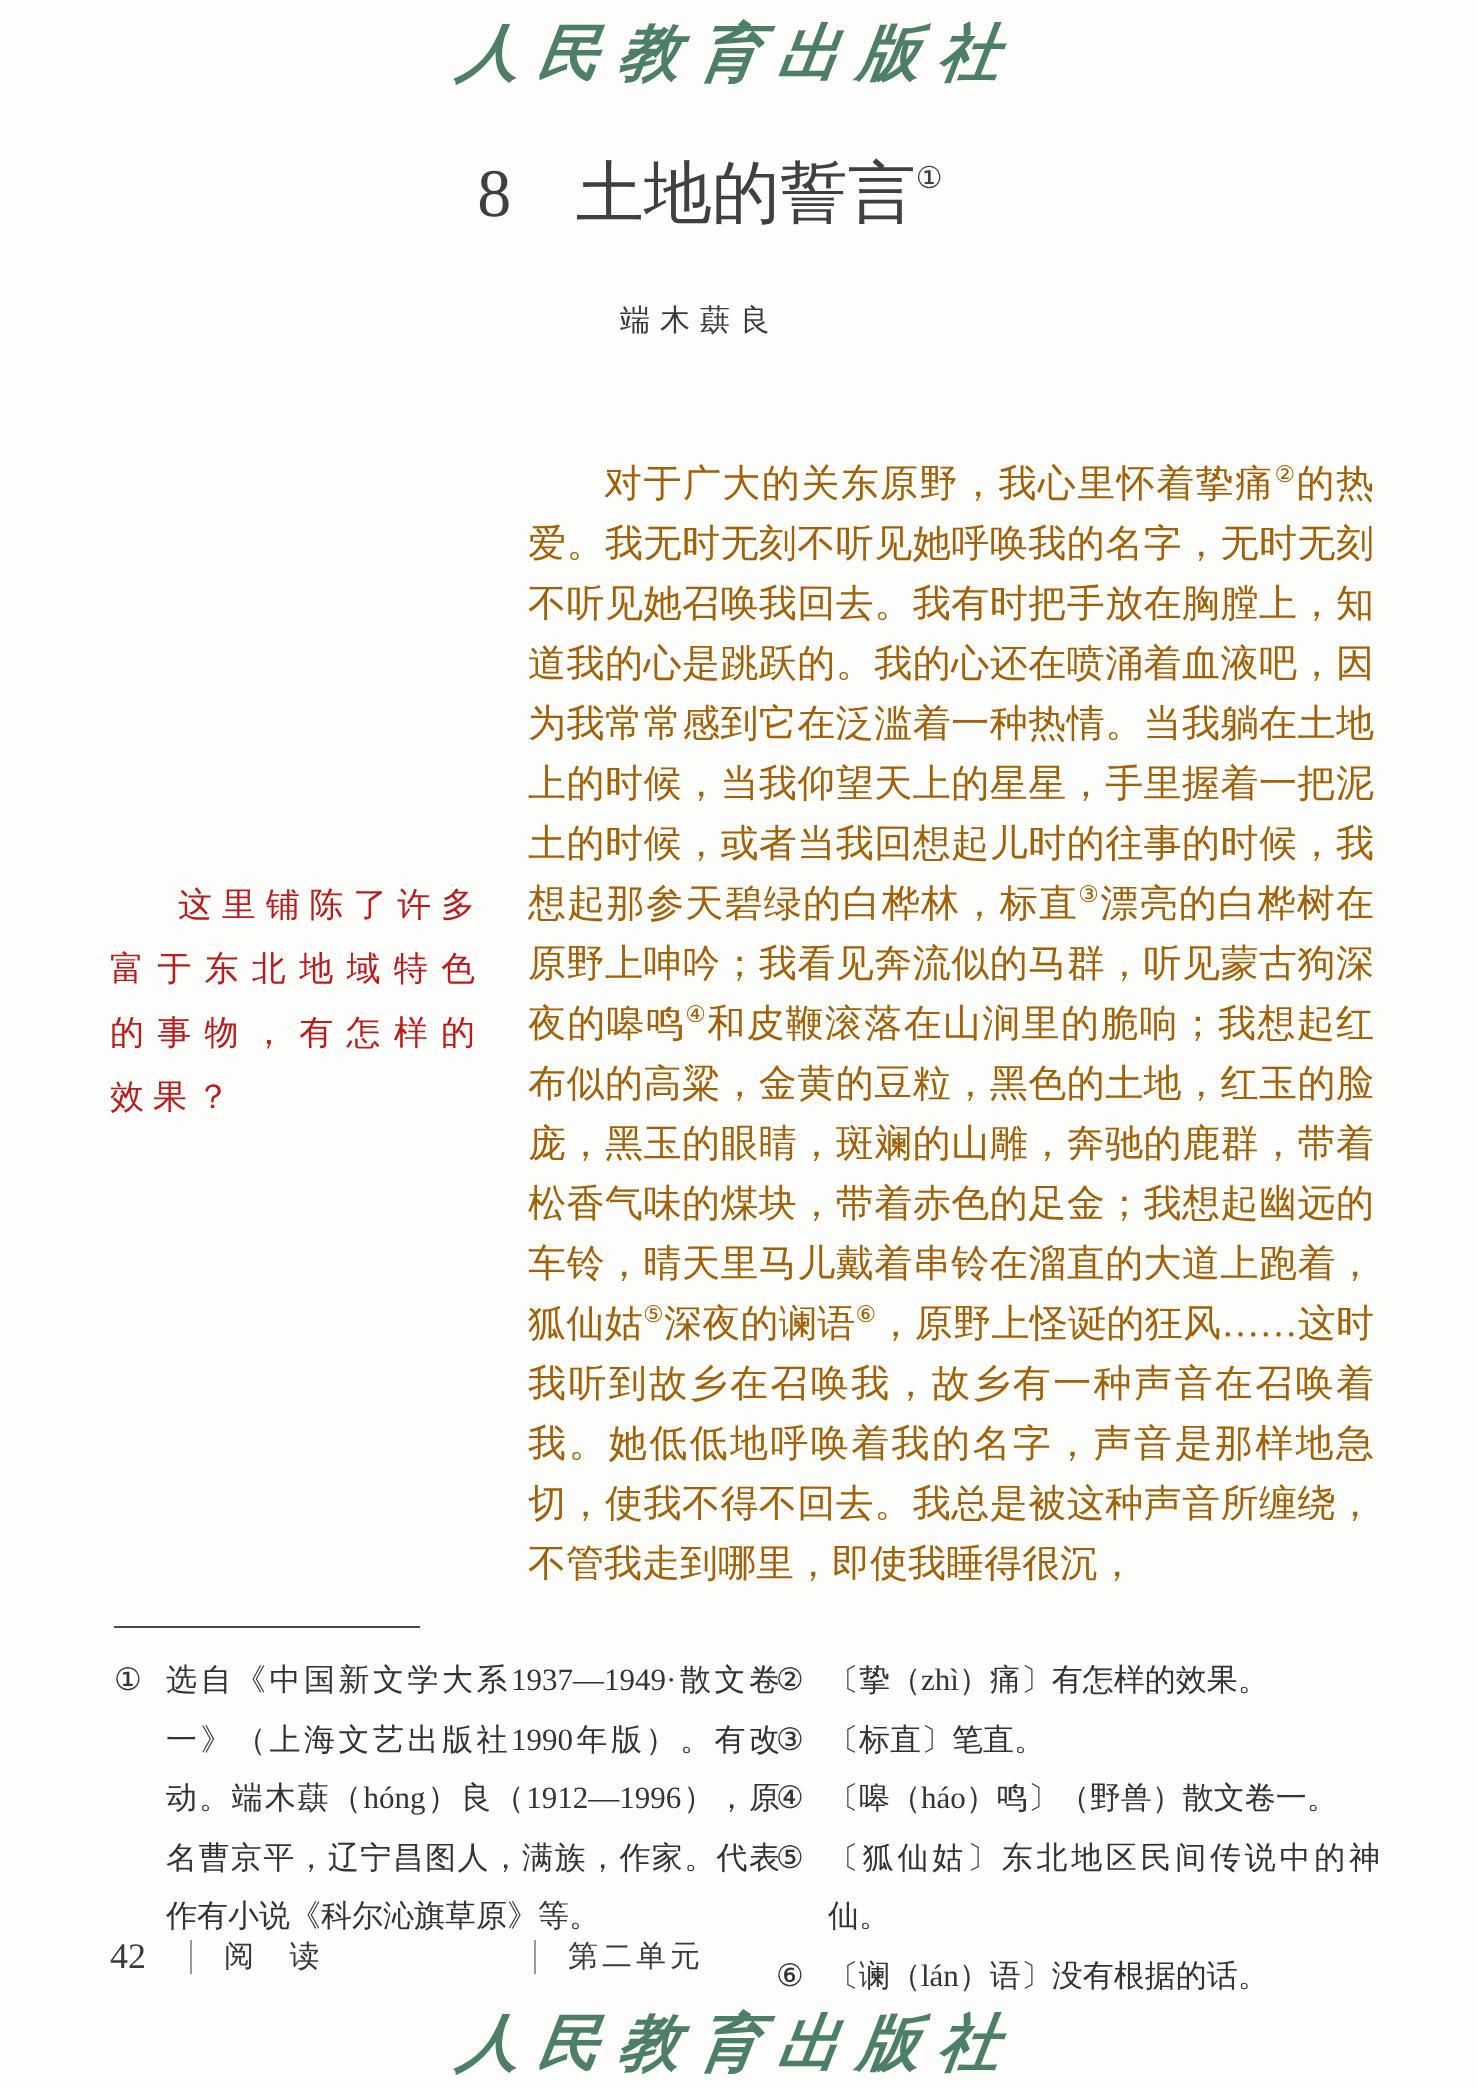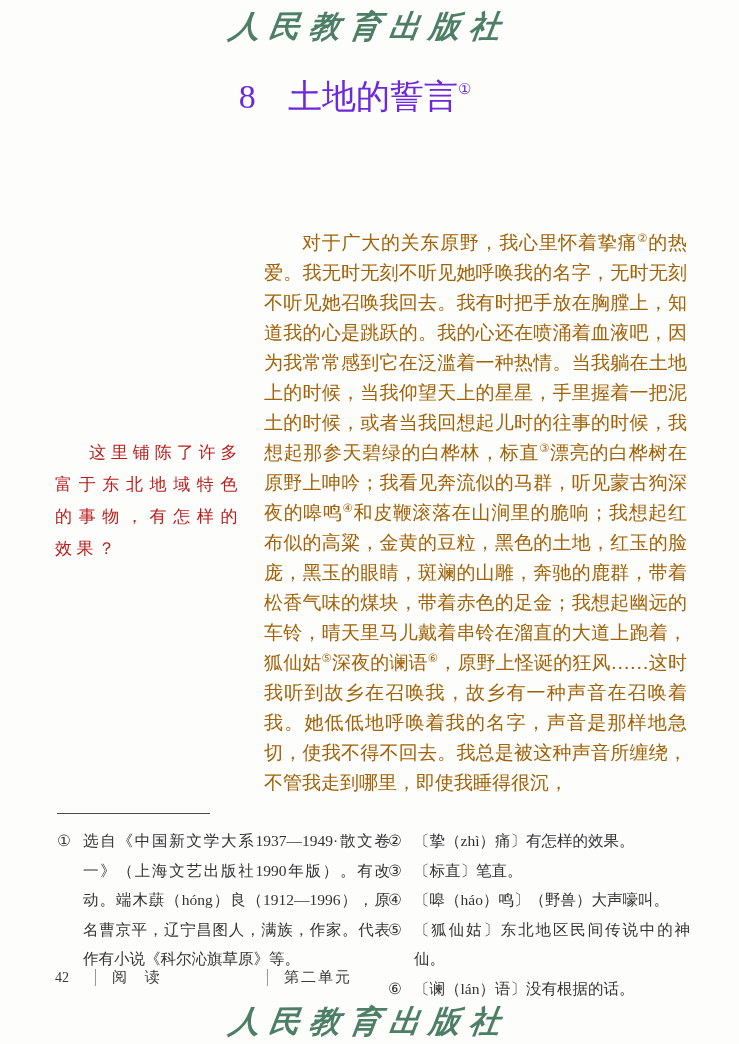--- a/index.html
+++ b/index.html
@@ -29,21 +29,21 @@
   .logo-top { top: 6px; }
   .logo-bottom { top: 1001px; }
   .title {
     position: absolute;
     top: 74px;
     left: 0;
     width: 710px;
     text-align: center;
     font-size: 34px;
     font-weight: normal;
-    color: #6d28d9;
+    color: #404040;
   }
   .title .lesson-num { margin-right: 0.95em; }
   .title sup { font-size: 15px; vertical-align: 14px; }
   .author {
     position: absolute;
     top: 151px;
     left: 0;
     width: 700px;
     text-align: center;
     font-size: 15px;
@@ -110,41 +110,42 @@
   .footer {
     position: absolute;
     left: 55px;
     top: 968px;
     width: 630px;
     display: flex;
     align-items: center;
     font-size: 15px;
     color: #3a3a3a;
   }
-  .footer .page-num { font-size: 14px; width: 40px; }
+  .footer .page-num { font-size: 18px; width: 40px; }
   .footer .vbar {
     width: 1px;
     height: 17px;
     background: #9a9a9a;
     display: inline-block;
   }
   .footer .section-label { margin-left: 16px; width: 155px; letter-spacing: 7px; }
   .footer .unit-label { margin-left: 16px; letter-spacing: 2px; text-align: center; }
 </style>
 </head>
 <body>
 
 <div class="page">
 
   <div class="logo logo-top" style="color: rgb(77, 127, 102);">人民教育出版社</div>
 
   <h1 class="title">
     <span class="lesson-num">8</span><span>土地的誓言</span><sup>①</sup>
   </h1>
 
+  <div class="author">端木蕻良</div>
 
   <aside class="margin-note">这里铺陈了许多富于东北地域特色的事物，有怎样的效果？</aside>
 
   <div class="body-text">对于广大的关东原野，我心里怀着挚痛<sup>②</sup>的热爱。我无时无刻不听见她呼唤我的名字，无时无刻不听见她召唤我回去。我有时把手放在胸膛上，知道我的心是跳跃的。我的心还在喷涌着血液吧，因为我常常感到它在泛滥着一种热情。当我躺在土地上的时候，当我仰望天上的星星，手里握着一把泥土的时候，或者当我回想起儿时的往事的时候，我想起那参天碧绿的白桦林，标直<sup>③</sup>漂亮的白桦树在原野上呻吟；我看见奔流似的马群，听见蒙古狗深夜的嗥鸣<sup>④</sup>和皮鞭滚落在山涧里的脆响；我想起红布似的高粱，金黄的豆粒，黑色的土地，红玉的脸庞，黑玉的眼睛，斑斓的山雕，奔驰的鹿群，带着松香气味的煤块，带着赤色的足金；我想起幽远的车铃，晴天里马儿戴着串铃在溜直的大道上跑着，狐仙姑<sup>⑤</sup>深夜的谰语<sup>⑥</sup>，原野上怪诞的狂风……这时我听到故乡在召唤我，故乡有一种声音在召唤着我。她低低地呼唤着我的名字，声音是那样地急切，使我不得不回去。我总是被这种声音所缠绕，不管我走到哪里，即使我睡得很沉，</div>
 
   <hr class="fn-divider">
 
   <div class="footnotes-left">
     <div class="fn-item">
       <span class="fn-marker">①</span>
@@ -156,21 +157,21 @@
     <div class="fn-item">
       <span class="fn-marker">②</span>
       <span class="fn-text">〔挚（zhì）痛〕有怎样的效果。</span>
     </div>
     <div class="fn-item">
       <span class="fn-marker">③</span>
       <span class="fn-text">〔标直〕笔直。</span>
     </div>
     <div class="fn-item">
       <span class="fn-marker">④</span>
-      <span class="fn-text">〔嗥（háo）鸣〕（野兽）大声嚎叫。</span>
+      <span class="fn-text">〔嗥（háo）鸣〕（野兽）散文卷一。</span>
     </div>
     <div class="fn-item">
       <span class="fn-marker">⑤</span>
       <span class="fn-text">〔狐仙姑〕东北地区民间传说中的神仙。</span>
     </div>
     <div class="fn-item">
       <span class="fn-marker">⑥</span>
       <span class="fn-text">〔谰（lán）语〕没有根据的话。</span>
     </div>
   </div>

